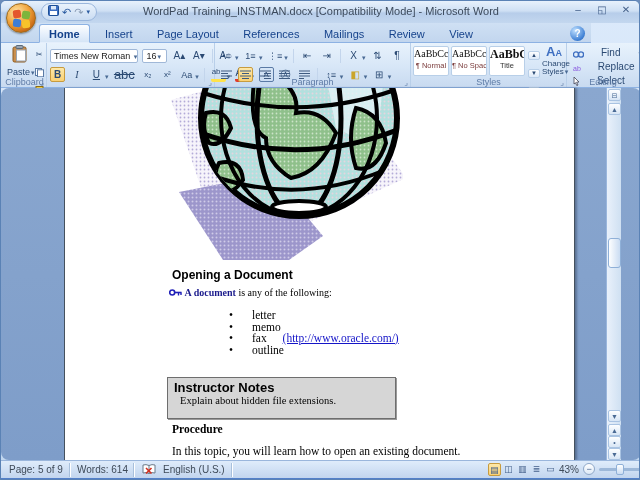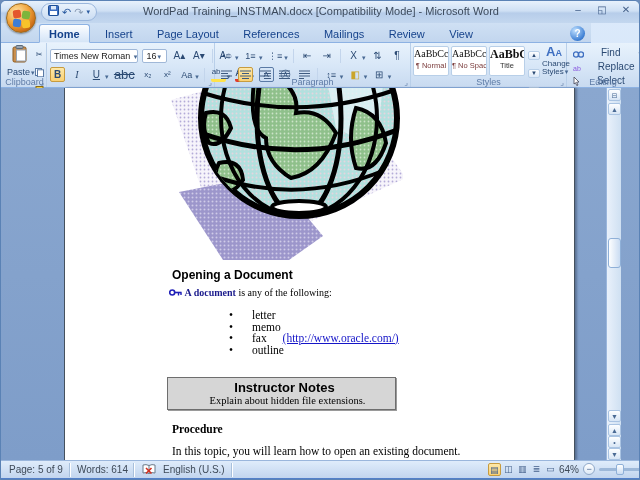--- a/index.html
+++ b/index.html
@@ -101,36 +101,36 @@
   .chgstyles .aa { font-size:13px; font-weight:bold; color:#3e6fc1; line-height:13px; }
   .chgstyles .lbl { font-size:8px; color:#2b4a73; line-height:8px; }
 
   
   .g-edit { left:566px; width:72px; border-right:none; }
   .edit-row { position:absolute; left:6px; height:13px; font-size:10px; color:#2b4a73;
               white-space:nowrap; display:flex; align-items:flex-end; gap:17px; }
 
   
   .docarea { position:absolute; left:0; top:87px; width:640px; height:372px;
-             background:linear-gradient(#8aa7cf,#7e9dc9); }
+             background:linear-gradient(#8aa7cf,#7e9dc9);border-radius:8px; }
   .page { position:absolute; left:63px; top:0; width:511px; height:372px; background:#fff;
           border-left:1px solid #45515e; border-right:1px solid #45515e;
           box-shadow:2px 0 2px rgba(20,30,50,.35); }
   .doc-heading { position:absolute; left:107px; top:180px; font-size:12px; font-weight:bold;
                  color:#000; }
   .keyline { position:absolute; left:104px; top:199px; font-family:"Liberation Serif", serif;
              font-size:10px; color:#000; }
   .keyline .term { font-weight:bold; color:#1a1a8c; }
   .bullets { position:absolute; left:164px; top:222px; font-family:"Liberation Serif", serif;
              font-size:11.5px; color:#000; line-height:11.5px; }
   .bullets .row { display:flex; }
   .bullets .dot { width:23px; }
   .bullets a.lnk { color:#1515c8; text-decoration:underline;padding-left:13px; }
-  .notesbox { position:absolute; left:102px; top:289px; width:229px; height:33px;
-              background:#d6d6d6; border:1px solid #6e6e6e; box-shadow:1px 1px 0 #9a9a9a;text-align:center; }
+  .notesbox { position:absolute; left:102px; top:289px; width:229px; height:42px;
+              background:#d6d6d6; border:1px solid #6e6e6e; box-shadow:1px 1px 0 #9a9a9a; }
   .notesbox .nt { font-size:13px; font-weight:bold; color:#000; margin:2px 0 0 6px; }
   .notesbox .nb { font-family:"Liberation Serif", serif; font-size:10.5px; margin-left:12px; }
   .proc { position:absolute; left:107px; top:335px; font-family:"Liberation Serif", serif;
           font-size:11.5px; font-weight:bold; }
   .bodytext { position:absolute; left:107px; top:357px; font-family:"Liberation Serif", serif;
               font-size:11.5px; }
 
   
   .vscroll { position:absolute; left:605px; top:0; width:15px; height:372px;
              background:linear-gradient(90deg,#e9f1fb,#cfe0f2); border-left:1px solid #9ab6dc; }
@@ -502,21 +502,21 @@
 
     <div class="viewbtns">
       <span class="on">▤</span>
       <span>◫</span>
       <span>▥</span>
       <span>≣</span>
       <span>▭</span>
     </div>
 
     <div class="zoomctl">
-      <span>64%</span>
+      <span>43%</span>
       <span class="zbtn">−</span>
       <span class="ztrack">
         <span class="zthumb"></span>
       </span>
 
     </div>
   </div>
   <div class="bottomstrip"></div>
 </div>
 

